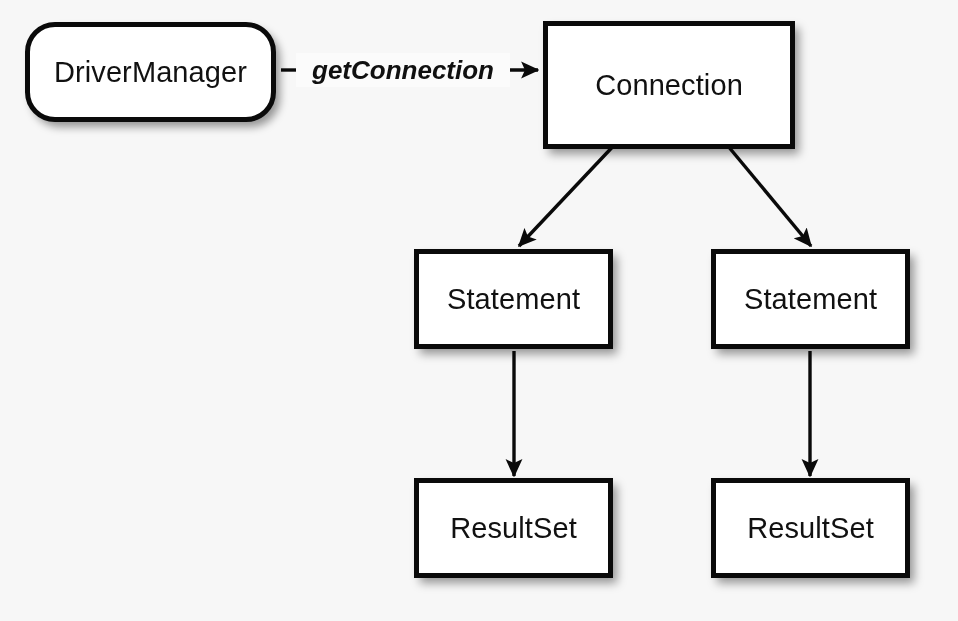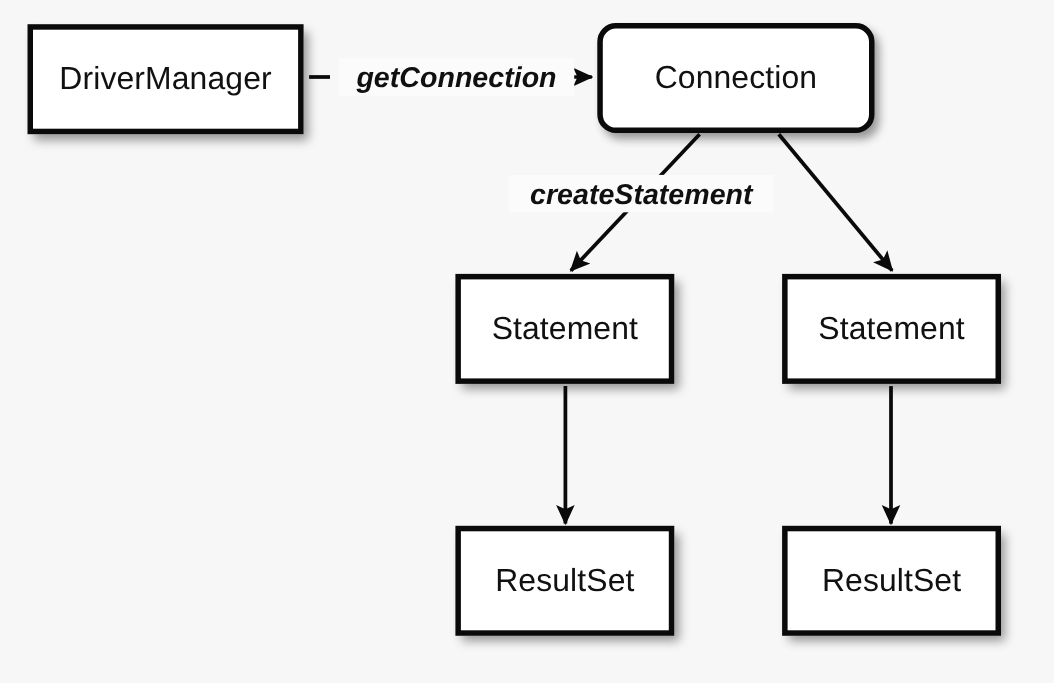--- a/index.html
+++ b/index.html
@@ -95,42 +95,41 @@
 
     <g>
       <line x1="514" y1="351" x2="514" y2="476" stroke="#0a0a0a" stroke-width="3.4" marker-end="url(#arrowhead)"></line>
     </g>
 
     <g>
       <line x1="810" y1="351" x2="810" y2="476" stroke="#0a0a0a" stroke-width="3.4" marker-end="url(#arrowhead)"></line>
     </g>
   </svg>
 
-  <div class="node-box" style="left:25px; top:22px; width:251px; height:100px;">
+  <div class="node-box" style="left:25px; top:22px; width:251px; height:100px;border-radius:30px;">
     <span class="node-label">DriverManager</span>
   </div>
 
-  <div class="node-box" style="left:543px; top:21px; width:252px; height:100px;border-radius:17px;">
+  <div class="node-box" style="left:543px; top:21px; width:252px; height:128px;">
     <span class="node-label">Connection</span>
   </div>
 
   <div class="node-box" style="left:414px; top:249px; width:199px; height:100px;">
     <span class="node-label">Statement</span>
   </div>
 
   <div class="node-box" style="left:711px; top:249px; width:199px; height:100px;">
     <span class="node-label">Statement</span>
   </div>
 
   <div class="node-box" style="left:414px; top:478px; width:199px; height:100px;">
     <span class="node-label">ResultSet</span>
   </div>
 
   <div class="node-box" style="left:711px; top:478px; width:199px; height:100px;">
     <span class="node-label">ResultSet</span>
   </div>
 
-  <div class="edge-label" style="left:308px; top:53px; width:214px; height:34px;">getConnection</div>
+  <div class="edge-label" style="left:296px; top:53px; width:214px; height:34px;">getConnection</div>
 
-  <div class="edge-label" style="left:463px; top:159px; width:240px; height:34px;">createStatement</div>
 
 
 </div>
 
 </body></html>

